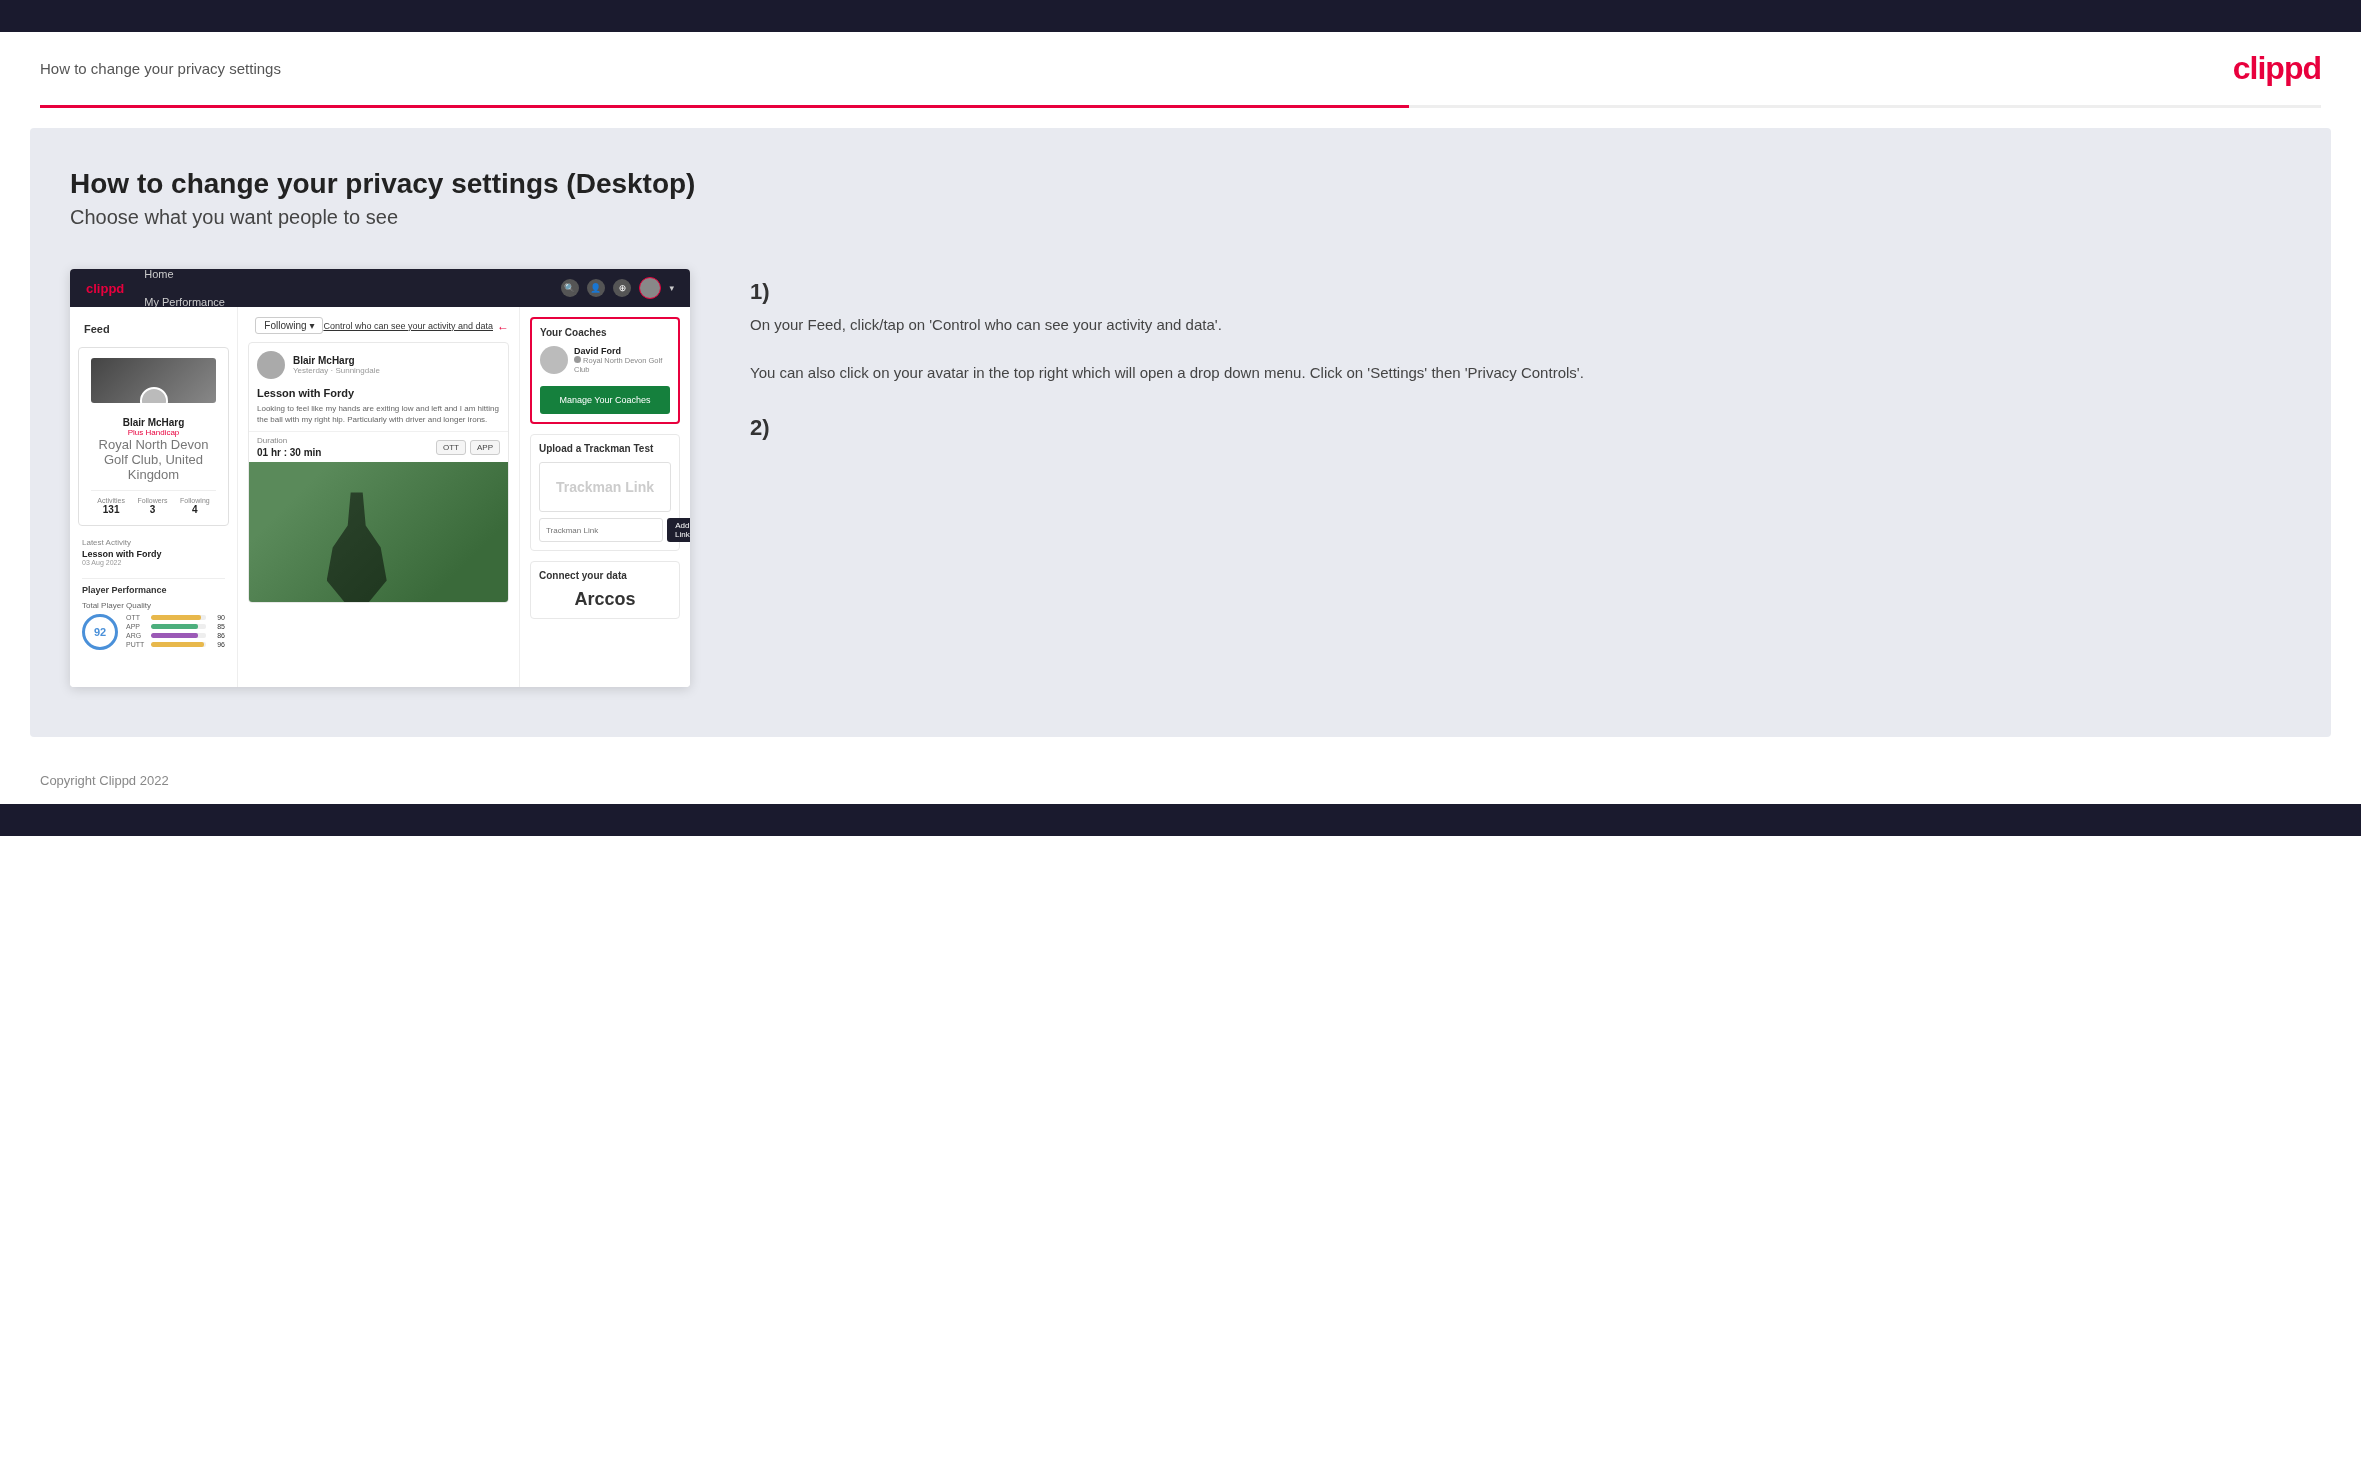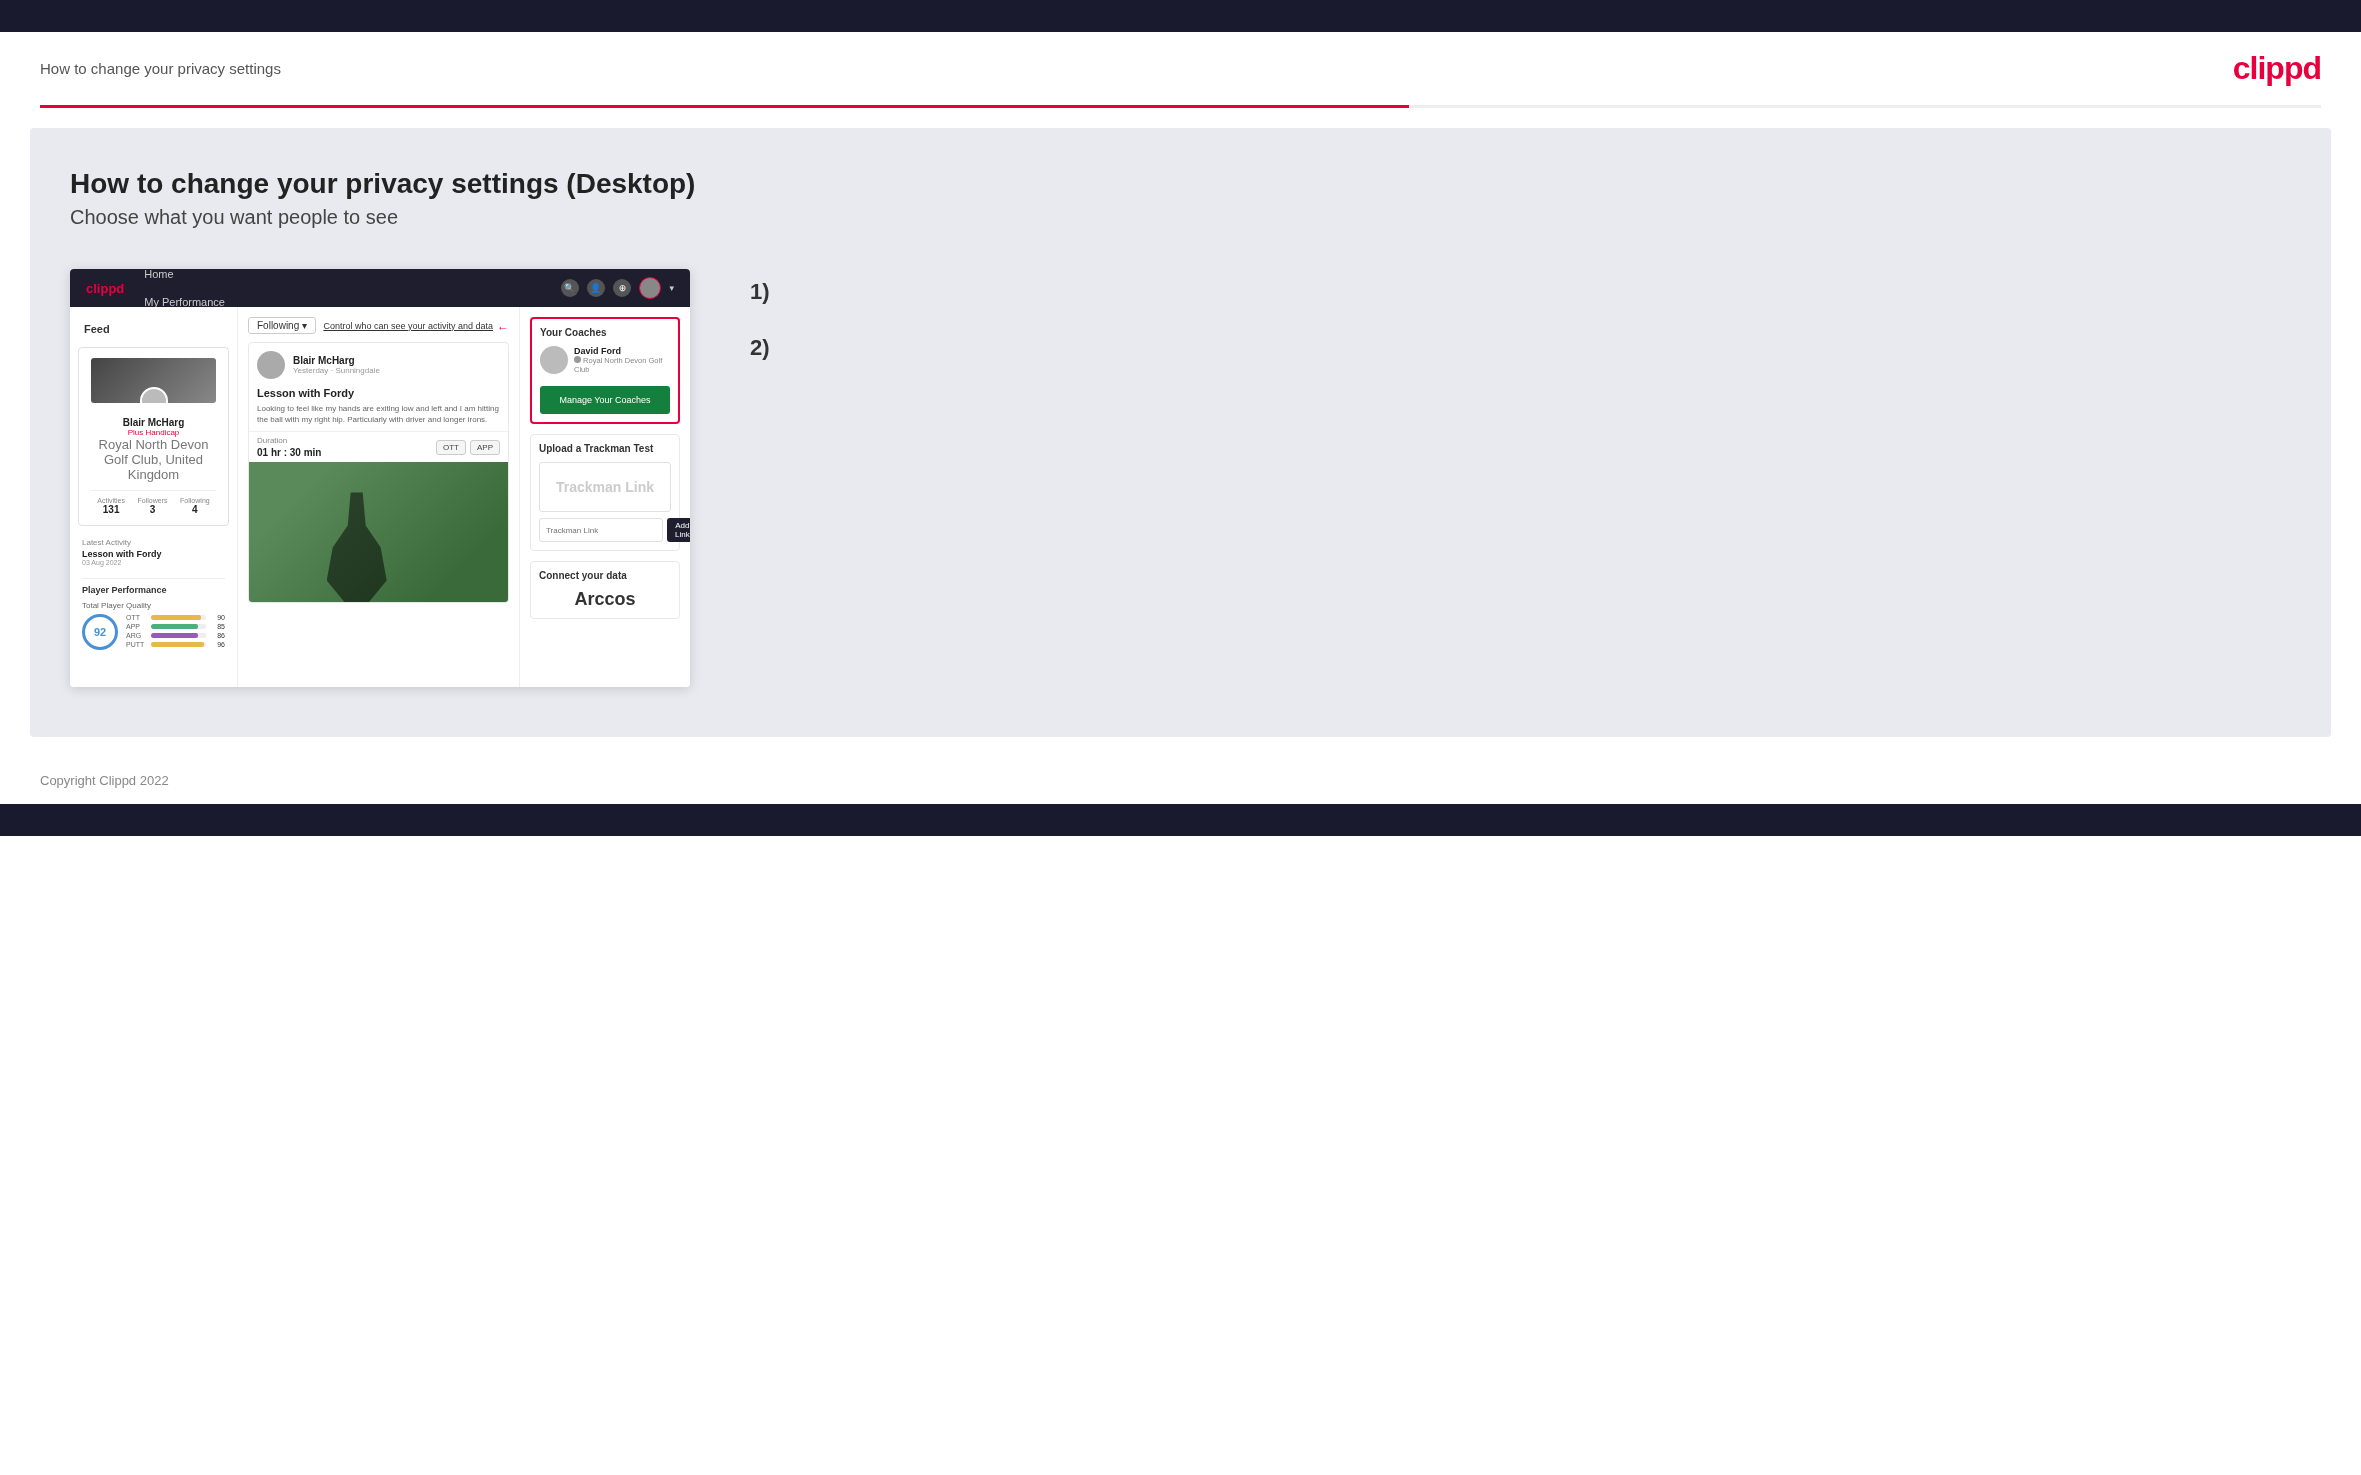--- a/index.html
+++ b/index.html
@@ -548,20 +548,21 @@
       color: #888;
     }
 
     .bottom-bar {
       background: #1a1a2e;
       height: 32px;
     }
 
     .feed-area-relative {
       position: relative;
+      justify-content: flex-end;
     }
 
     .control-row {
       display: flex;
       align-items: center;
       gap: 4px;
     }
 
     .pin-dot {
       display: inline-block;
@@ -749,20 +750,24 @@
             <div class="arccos-logo">Arccos</div>
           </div>
         </div>
 
       </div>
     </div>
 
     <div class="instructions">
       <div class="instruction-block">
         <div class="instruction-number">1)</div>
+        <div class="instruction-text">
+          On your Feed, click/tap on 'Control who can see your activity and data'.<br><br>
+          You can also click on your avatar in the top right which will open a drop down menu. Click on 'Settings' then 'Privacy Controls'.
+        </div>
       </div>
       <div class="instruction-block">
         <div class="instruction-number">2)</div>
       </div>
     </div>
 
   </div>
 </div>
 
 <div class="footer">

